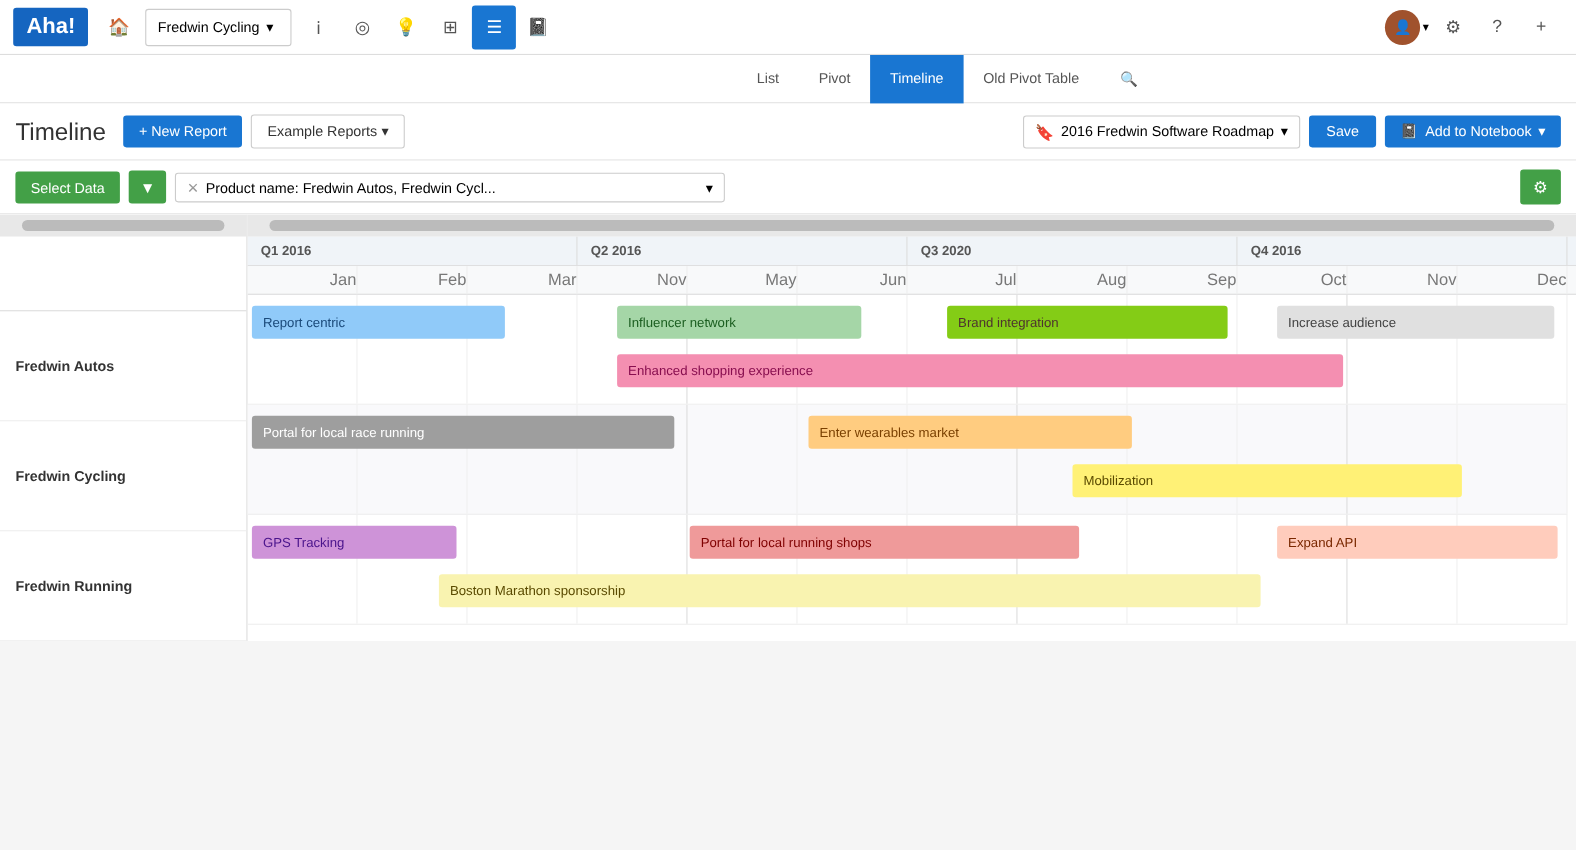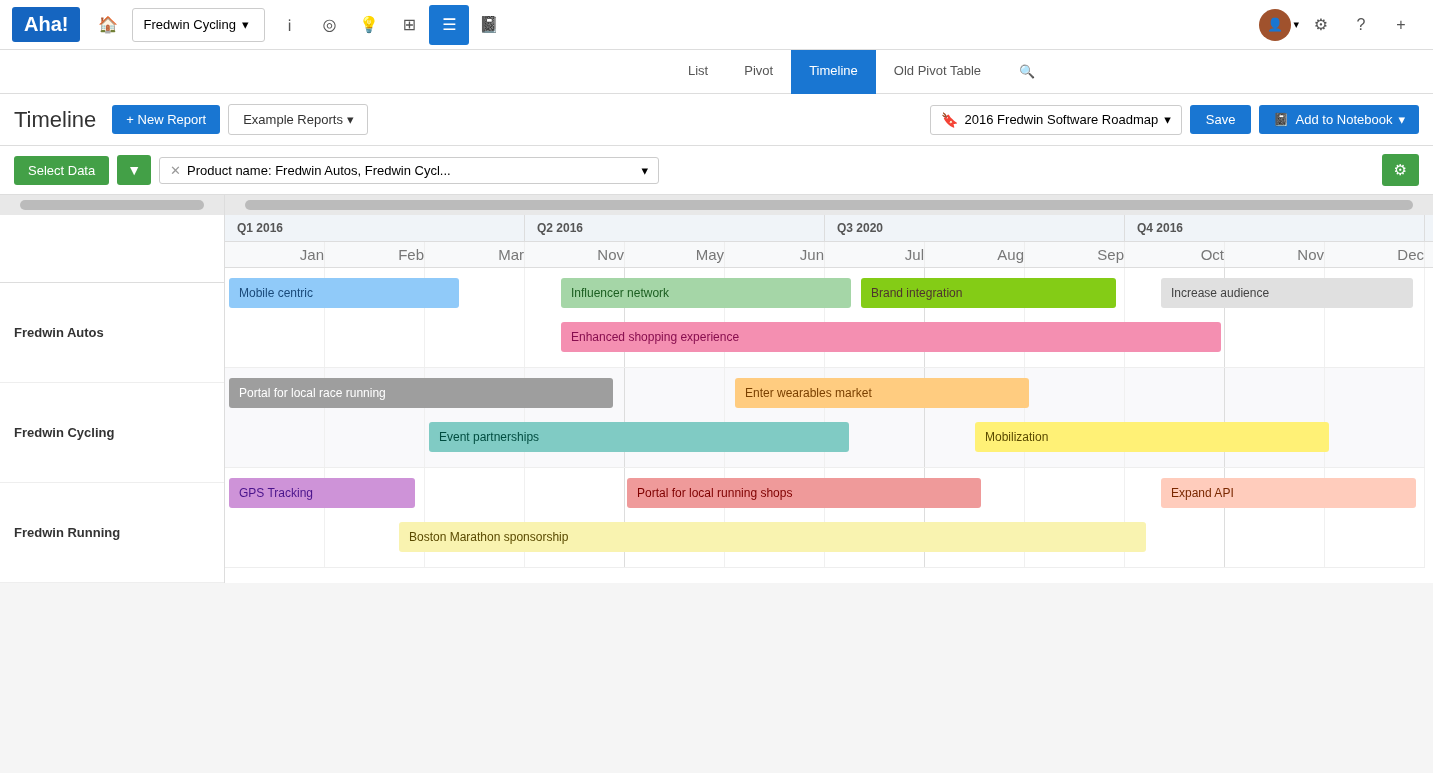--- a/index.html
+++ b/index.html
@@ -285,23 +285,23 @@
           <div style="width:100px;border-right:1px solid #f0f0f0;height:100%;flex-shrink:0;"></div>
           <div style="width:100px;border-right:1px solid #f0f0f0;height:100%;flex-shrink:0;"></div>
           <div style="width:100px;border-right:1px solid #ddd;height:100%;flex-shrink:0;"></div>
           <div style="width:100px;border-right:1px solid #f0f0f0;height:100%;flex-shrink:0;"></div>
           <div style="width:100px;border-right:1px solid #f0f0f0;height:100%;flex-shrink:0;"></div>
           <div style="width:100px;border-right:1px solid #ddd;height:100%;flex-shrink:0;"></div>
           <div style="width:100px;border-right:1px solid #f0f0f0;height:100%;flex-shrink:0;"></div>
           <div style="width:100px;border-right:1px solid #f0f0f0;height:100%;flex-shrink:0;"></div>
         </div>
 
-        <div class="gantt-bar bar-blue" style="left:4px; top:10px; width:230px;">Mobile centric</div>
-
-        <div class="gantt-bar bar-green" style="left:336px; top:10px; width:290px;">Influencer network</div>
+        <div class="gantt-bar bar-blue" style="left:4px; top:10px; width:230px;">Report centric</div>
+
+        <div class="gantt-bar bar-green" style="left:336px; top:10px; width:222px;">Influencer network</div>
 
         <div class="gantt-bar bar-tan" style="left:636px; top:10px; width:255px;">Brand integration</div>
 
         <div class="gantt-bar bar-gray-light" style="left:936px; top:10px; width:252px;">Increase audience</div>
 
         <div class="gantt-bar bar-pink" style="left:336px; top:54px; width:660px;">Enhanced shopping experience</div>
       </div>
 
       <div class="gantt-row double" style="height:100px; position:relative; width:1200px; background:#f9f9fb;">
         <div style="position:absolute;top:0;left:0;right:0;bottom:0;display:flex;">
@@ -316,21 +316,20 @@
           <div style="width:100px;border-right:1px solid #f0f0f0;height:100%;flex-shrink:0;"></div>
           <div style="width:100px;border-right:1px solid #ddd;height:100%;flex-shrink:0;"></div>
           <div style="width:100px;border-right:1px solid #f0f0f0;height:100%;flex-shrink:0;"></div>
           <div style="width:100px;border-right:1px solid #f0f0f0;height:100%;flex-shrink:0;"></div>
         </div>
 
         <div class="gantt-bar bar-gray" style="left:4px; top:10px; width:384px;">Portal for local race running</div>
 
         <div class="gantt-bar bar-orange-light" style="left:510px; top:10px; width:294px;">Enter wearables market</div>
 
-        <div class="gantt-bar bar-teal" style="left:204px; top:54px; width:420px;">Event partnerships</div>
 
         <div class="gantt-bar bar-yellow" style="left:750px; top:54px; width:354px;">Mobilization</div>
       </div>
 
       <div class="gantt-row double" style="height:100px; position:relative; width:1200px;">
         <div style="position:absolute;top:0;left:0;right:0;bottom:0;display:flex;">
           <div style="width:100px;border-right:1px solid #f0f0f0;height:100%;flex-shrink:0;"></div>
           <div style="width:100px;border-right:1px solid #f0f0f0;height:100%;flex-shrink:0;"></div>
           <div style="width:100px;border-right:1px solid #f0f0f0;height:100%;flex-shrink:0;"></div>
           <div style="width:100px;border-right:1px solid #ddd;height:100%;flex-shrink:0;"></div>

